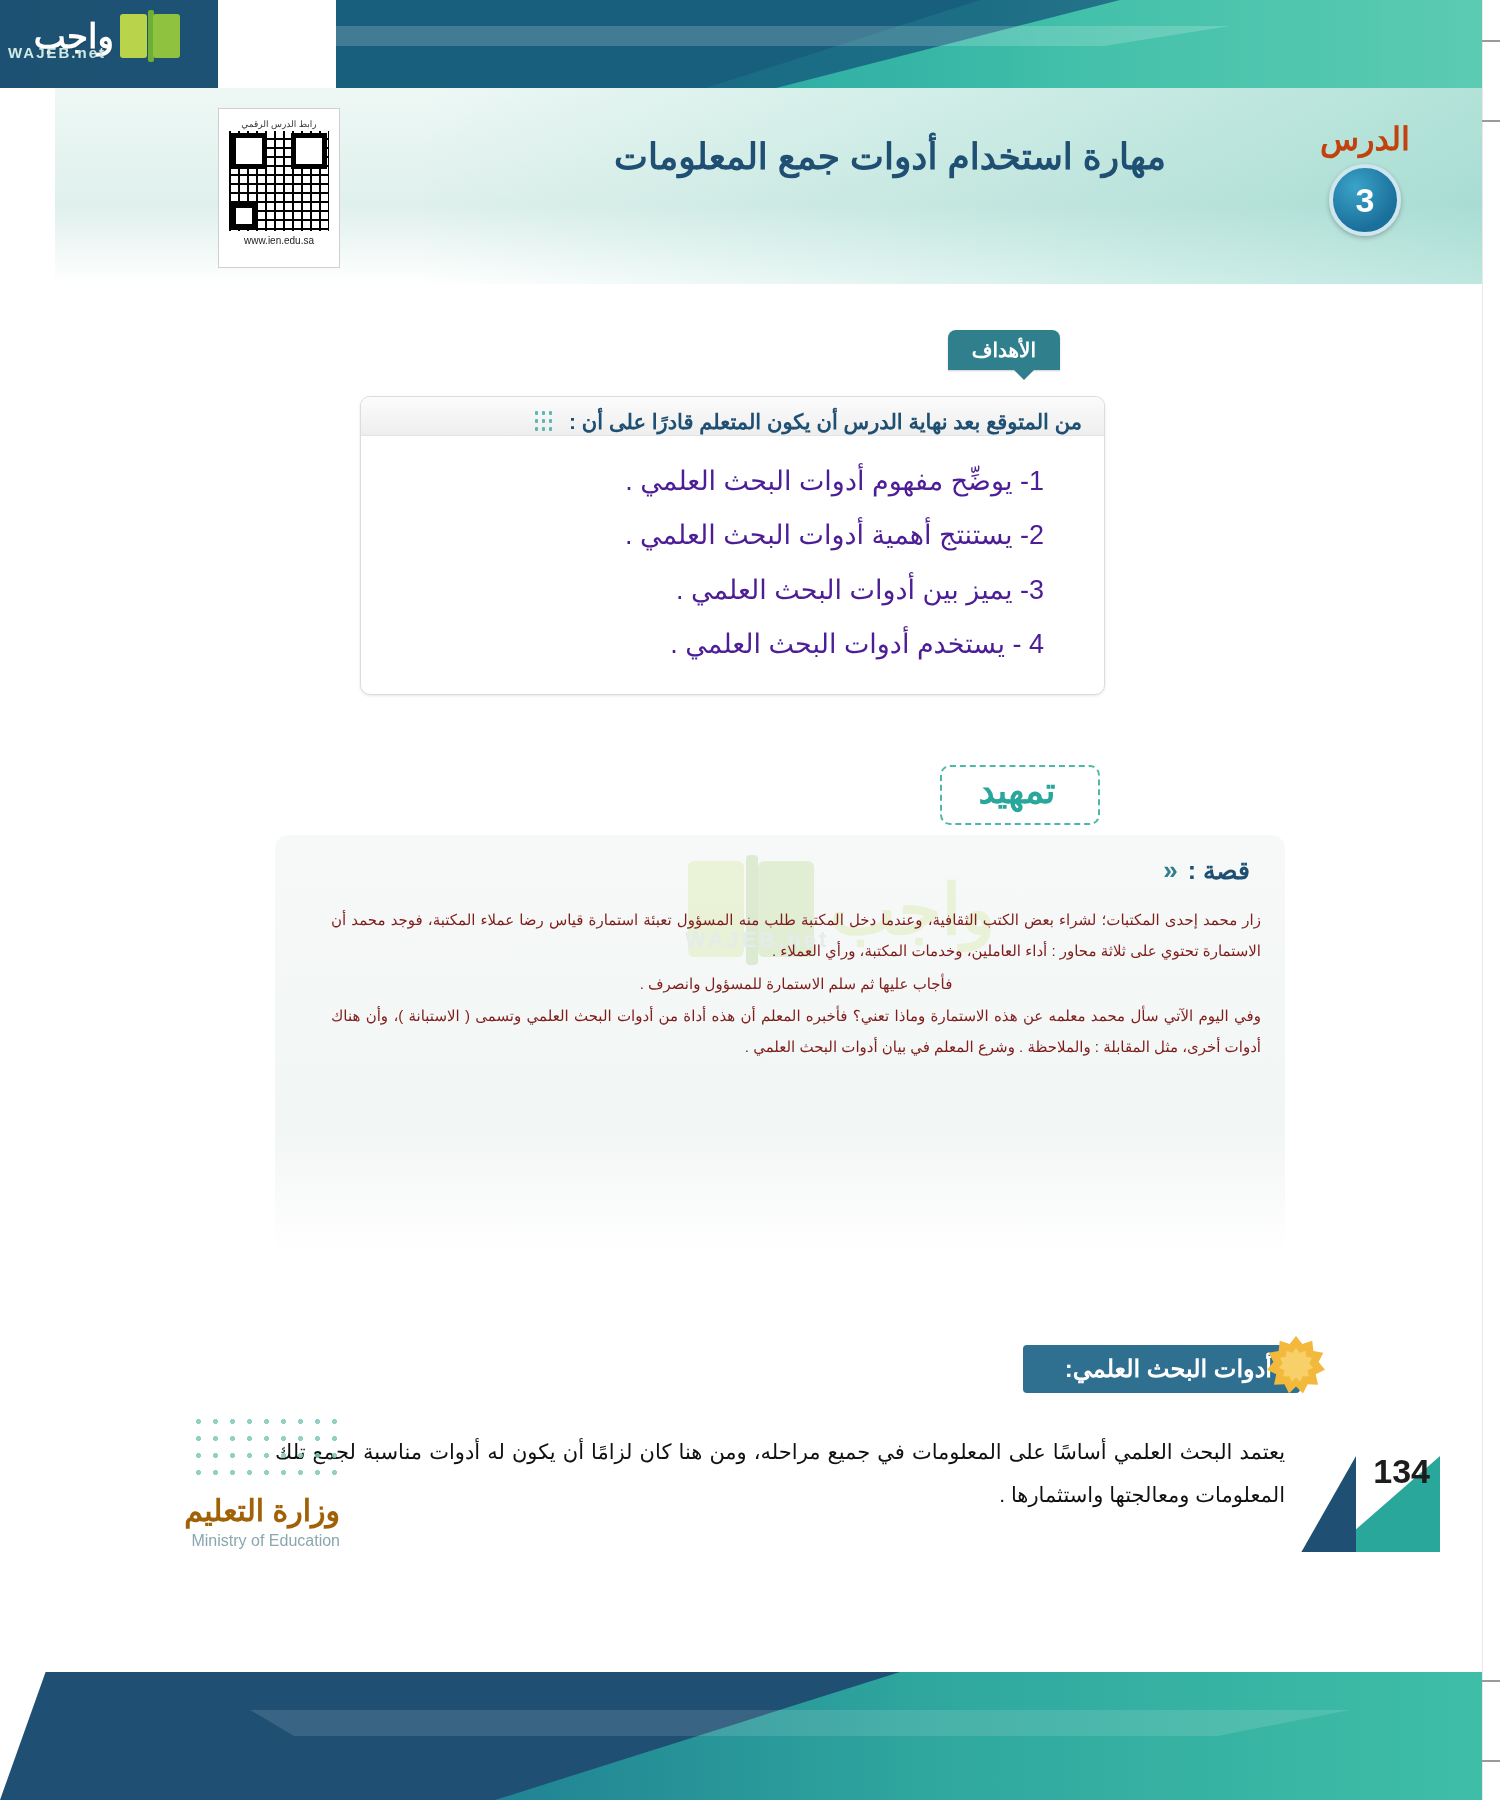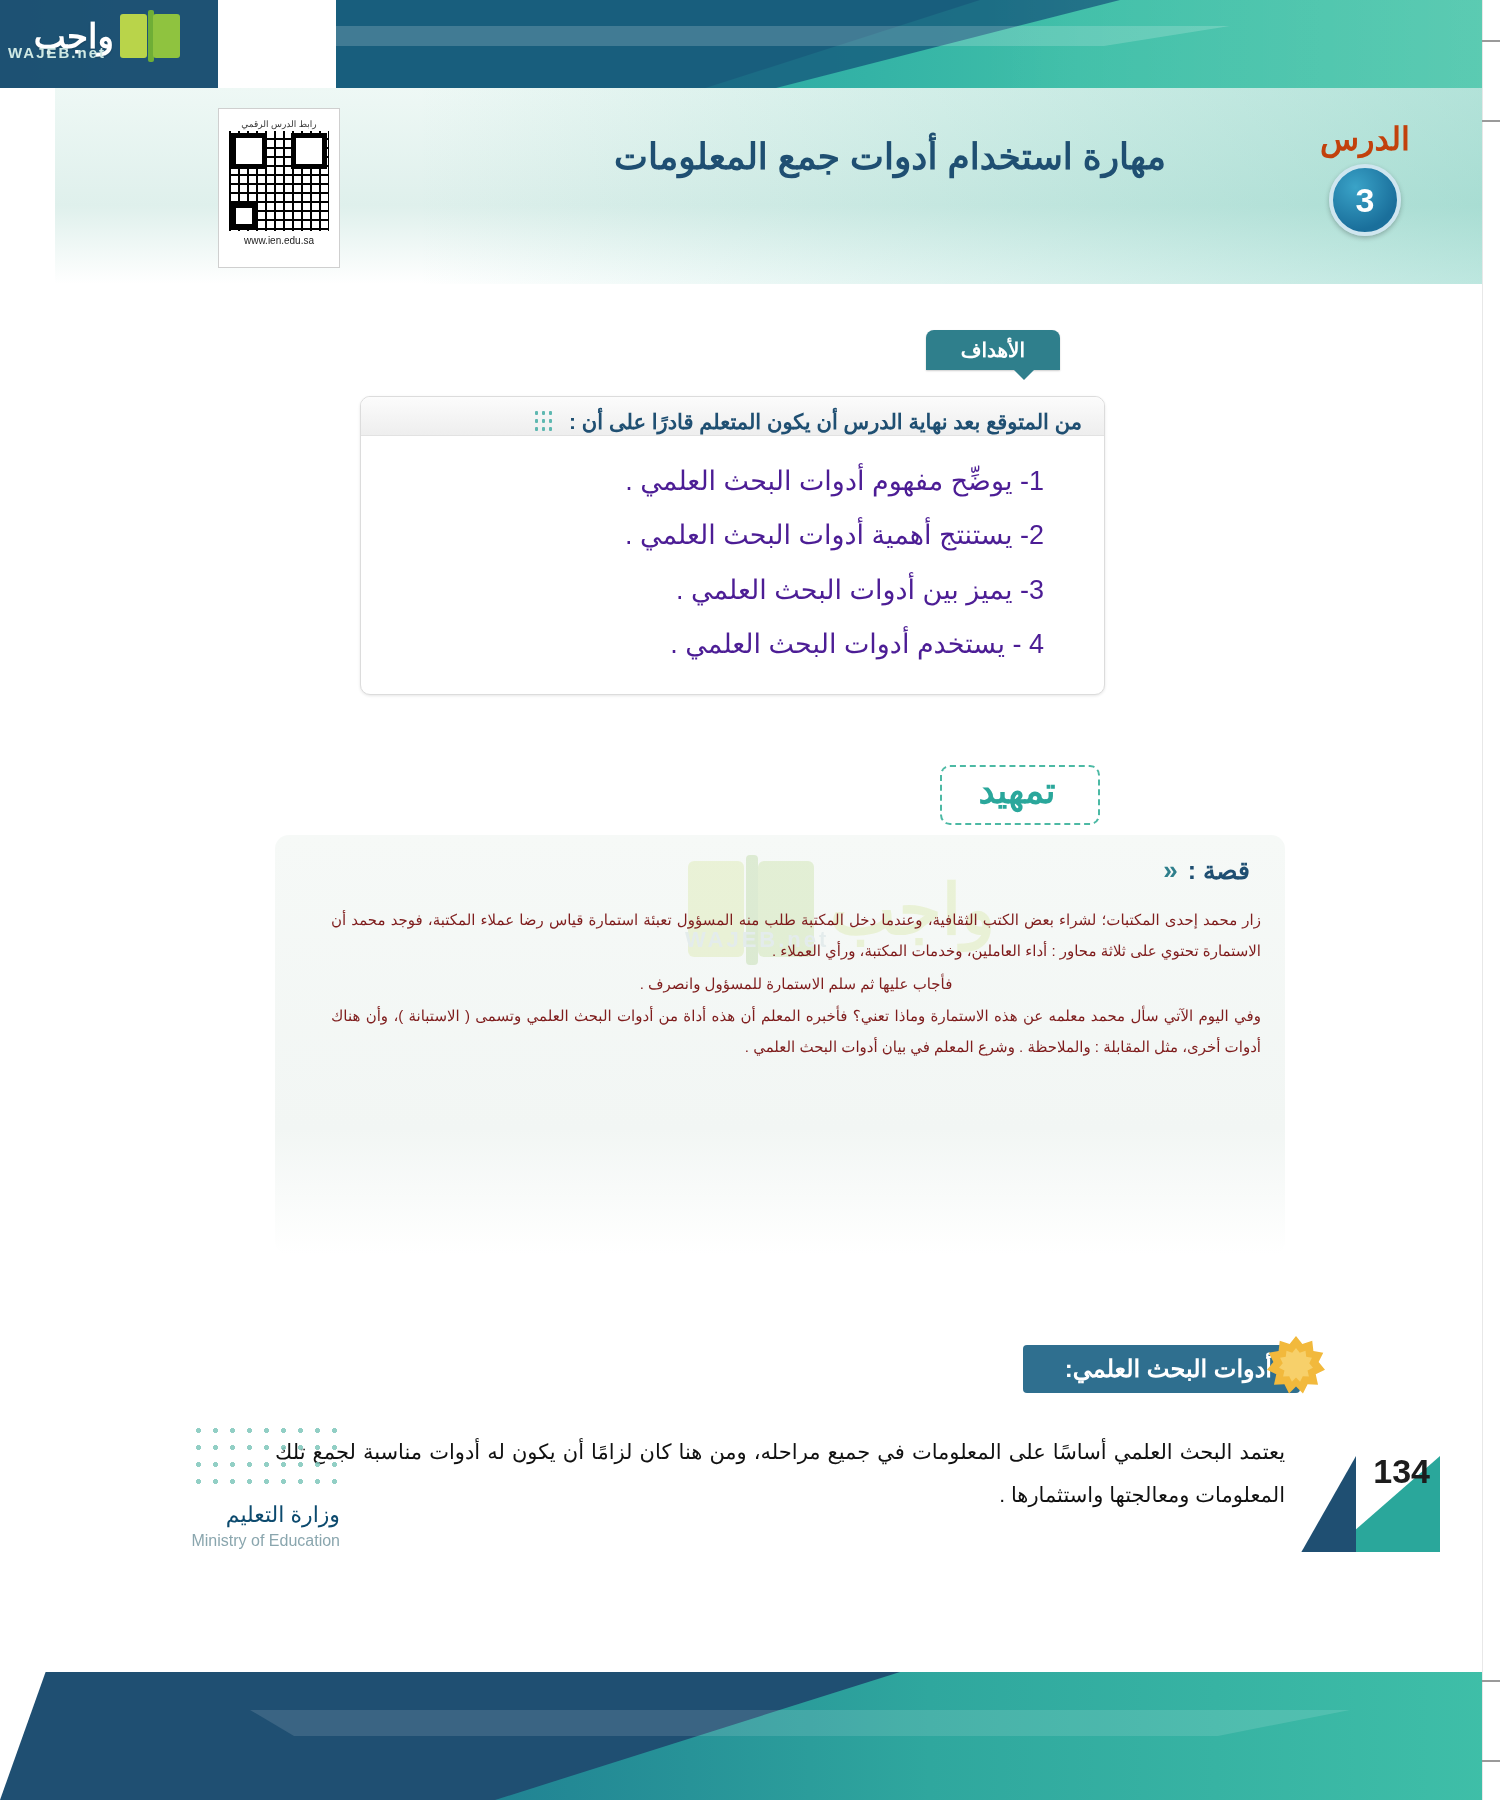--- a/index.html
+++ b/index.html
@@ -137,21 +137,21 @@
     border: 5px solid #000; background: #fff;
   }
   .qr-url {
     font-size: 10px; color: #222; margin-top: 4px; direction: ltr;
   }
 
   
   .objectives-tab {
     position: absolute; top: 330px; right: 440px;
     background: #2f7f8c; color: #fff;
-    padding: 8px 35px; border-radius: 8px 8px 0 0;
+    padding: 8px 24px; border-radius: 8px 8px 0 0;
     font-size: 20px; font-weight: bold;
     box-shadow: 0 1px 2px rgba(0,0,0,.2);
     margin-left: 32px;
   }
   .objectives-tab::after {
     content: ""; position: absolute; bottom: -10px; right: 26px;
     border-left: 10px solid transparent; border-right: 10px solid transparent;
     border-top: 10px solid #2f7f8c;
   }
   .objectives-box {
@@ -251,21 +251,21 @@
   .moe {
     position: absolute; bottom: 250px; left: 80px; width: 260px;
   }
   .moe-dots {
     width: 150px; height: 70px;
     background-image: radial-gradient(#7fc6bb 2.4px, transparent 2.6px);
     background-size: 17px 17px;
     opacity: .85;
     margin-bottom: 10px;
   }
-  .moe-ar { color: #0c4a6e; font-size: 22px; font-weight: normal; letter-spacing: 3px; }
+  .moe-ar { color: #a16207; font-size: 30px; font-weight: bold; letter-spacing: 3px; }
   .moe-en { color: #8aa6ae; font-size: 16px; margin-top: 4px; }
 
   .page-num-wrap {
     position: absolute; bottom: 248px; right: 60px;
     width: 150px; height: 110px;
   }
   .pn-tri-teal {
     position: absolute; right: 0; bottom: 0; width: 110px; height: 96px;
     background: #2aa79b;
     clip-path: polygon(100% 0, 100% 100%, 0 100%);

